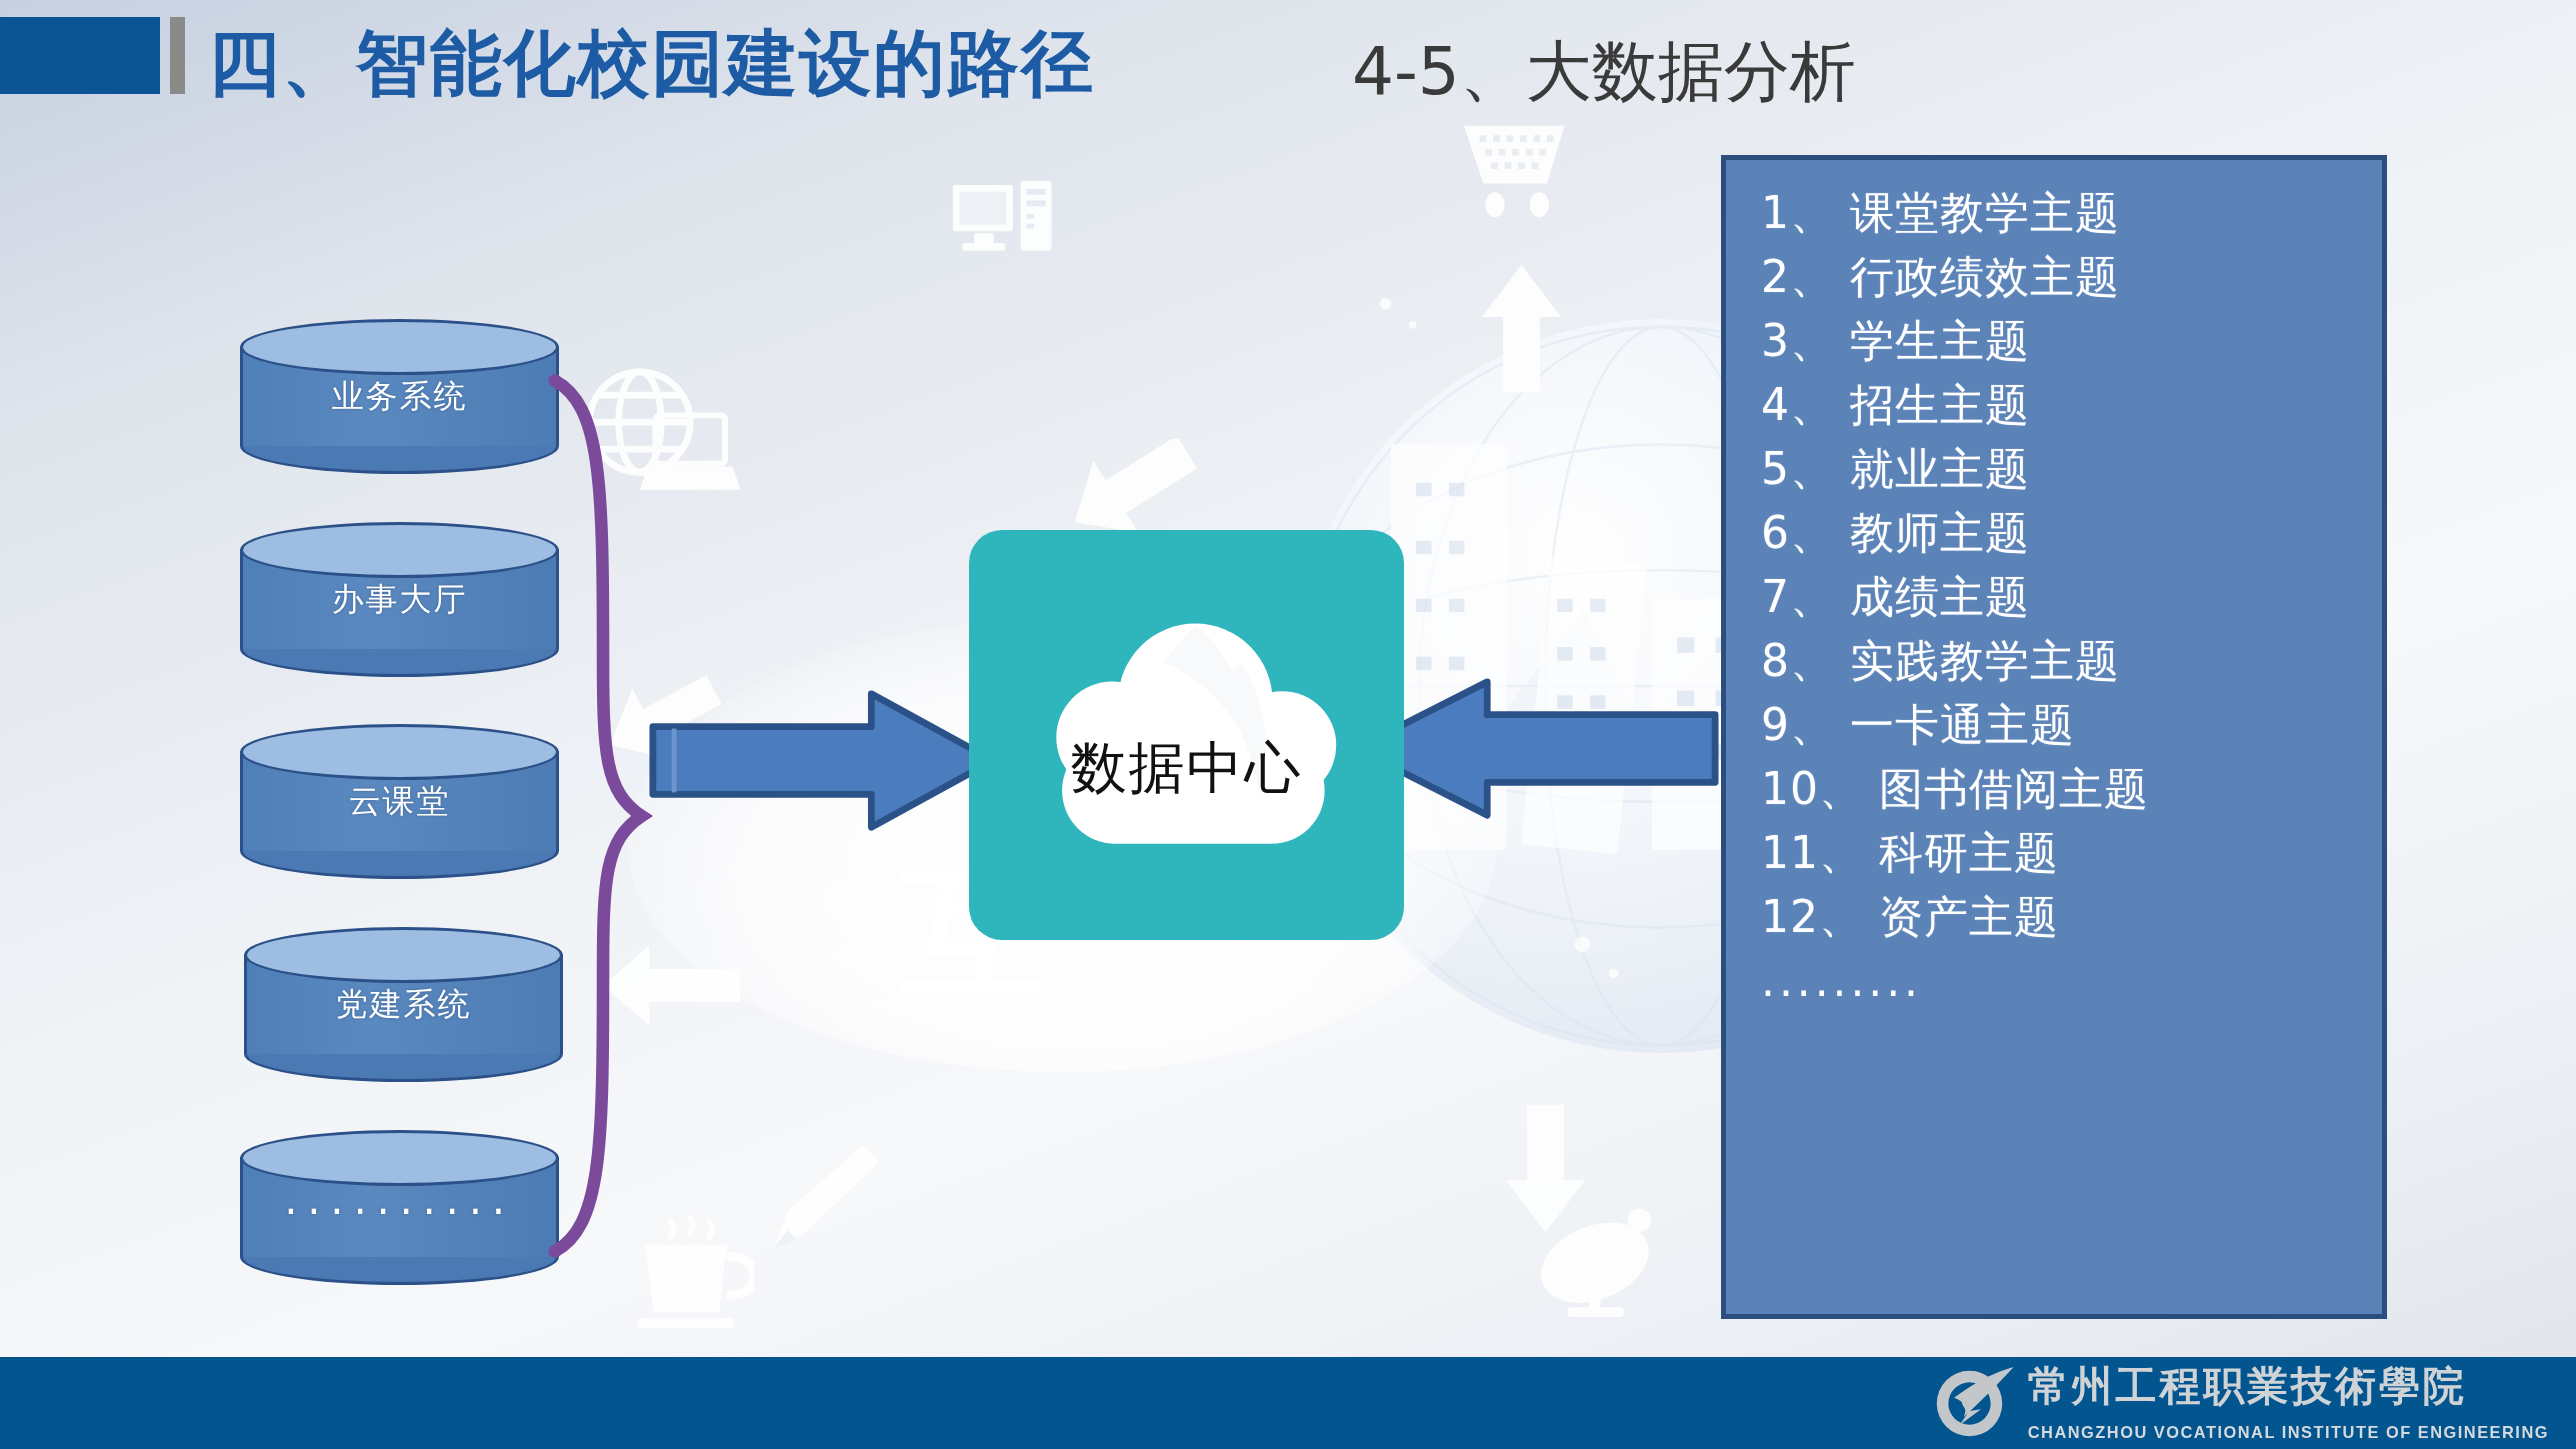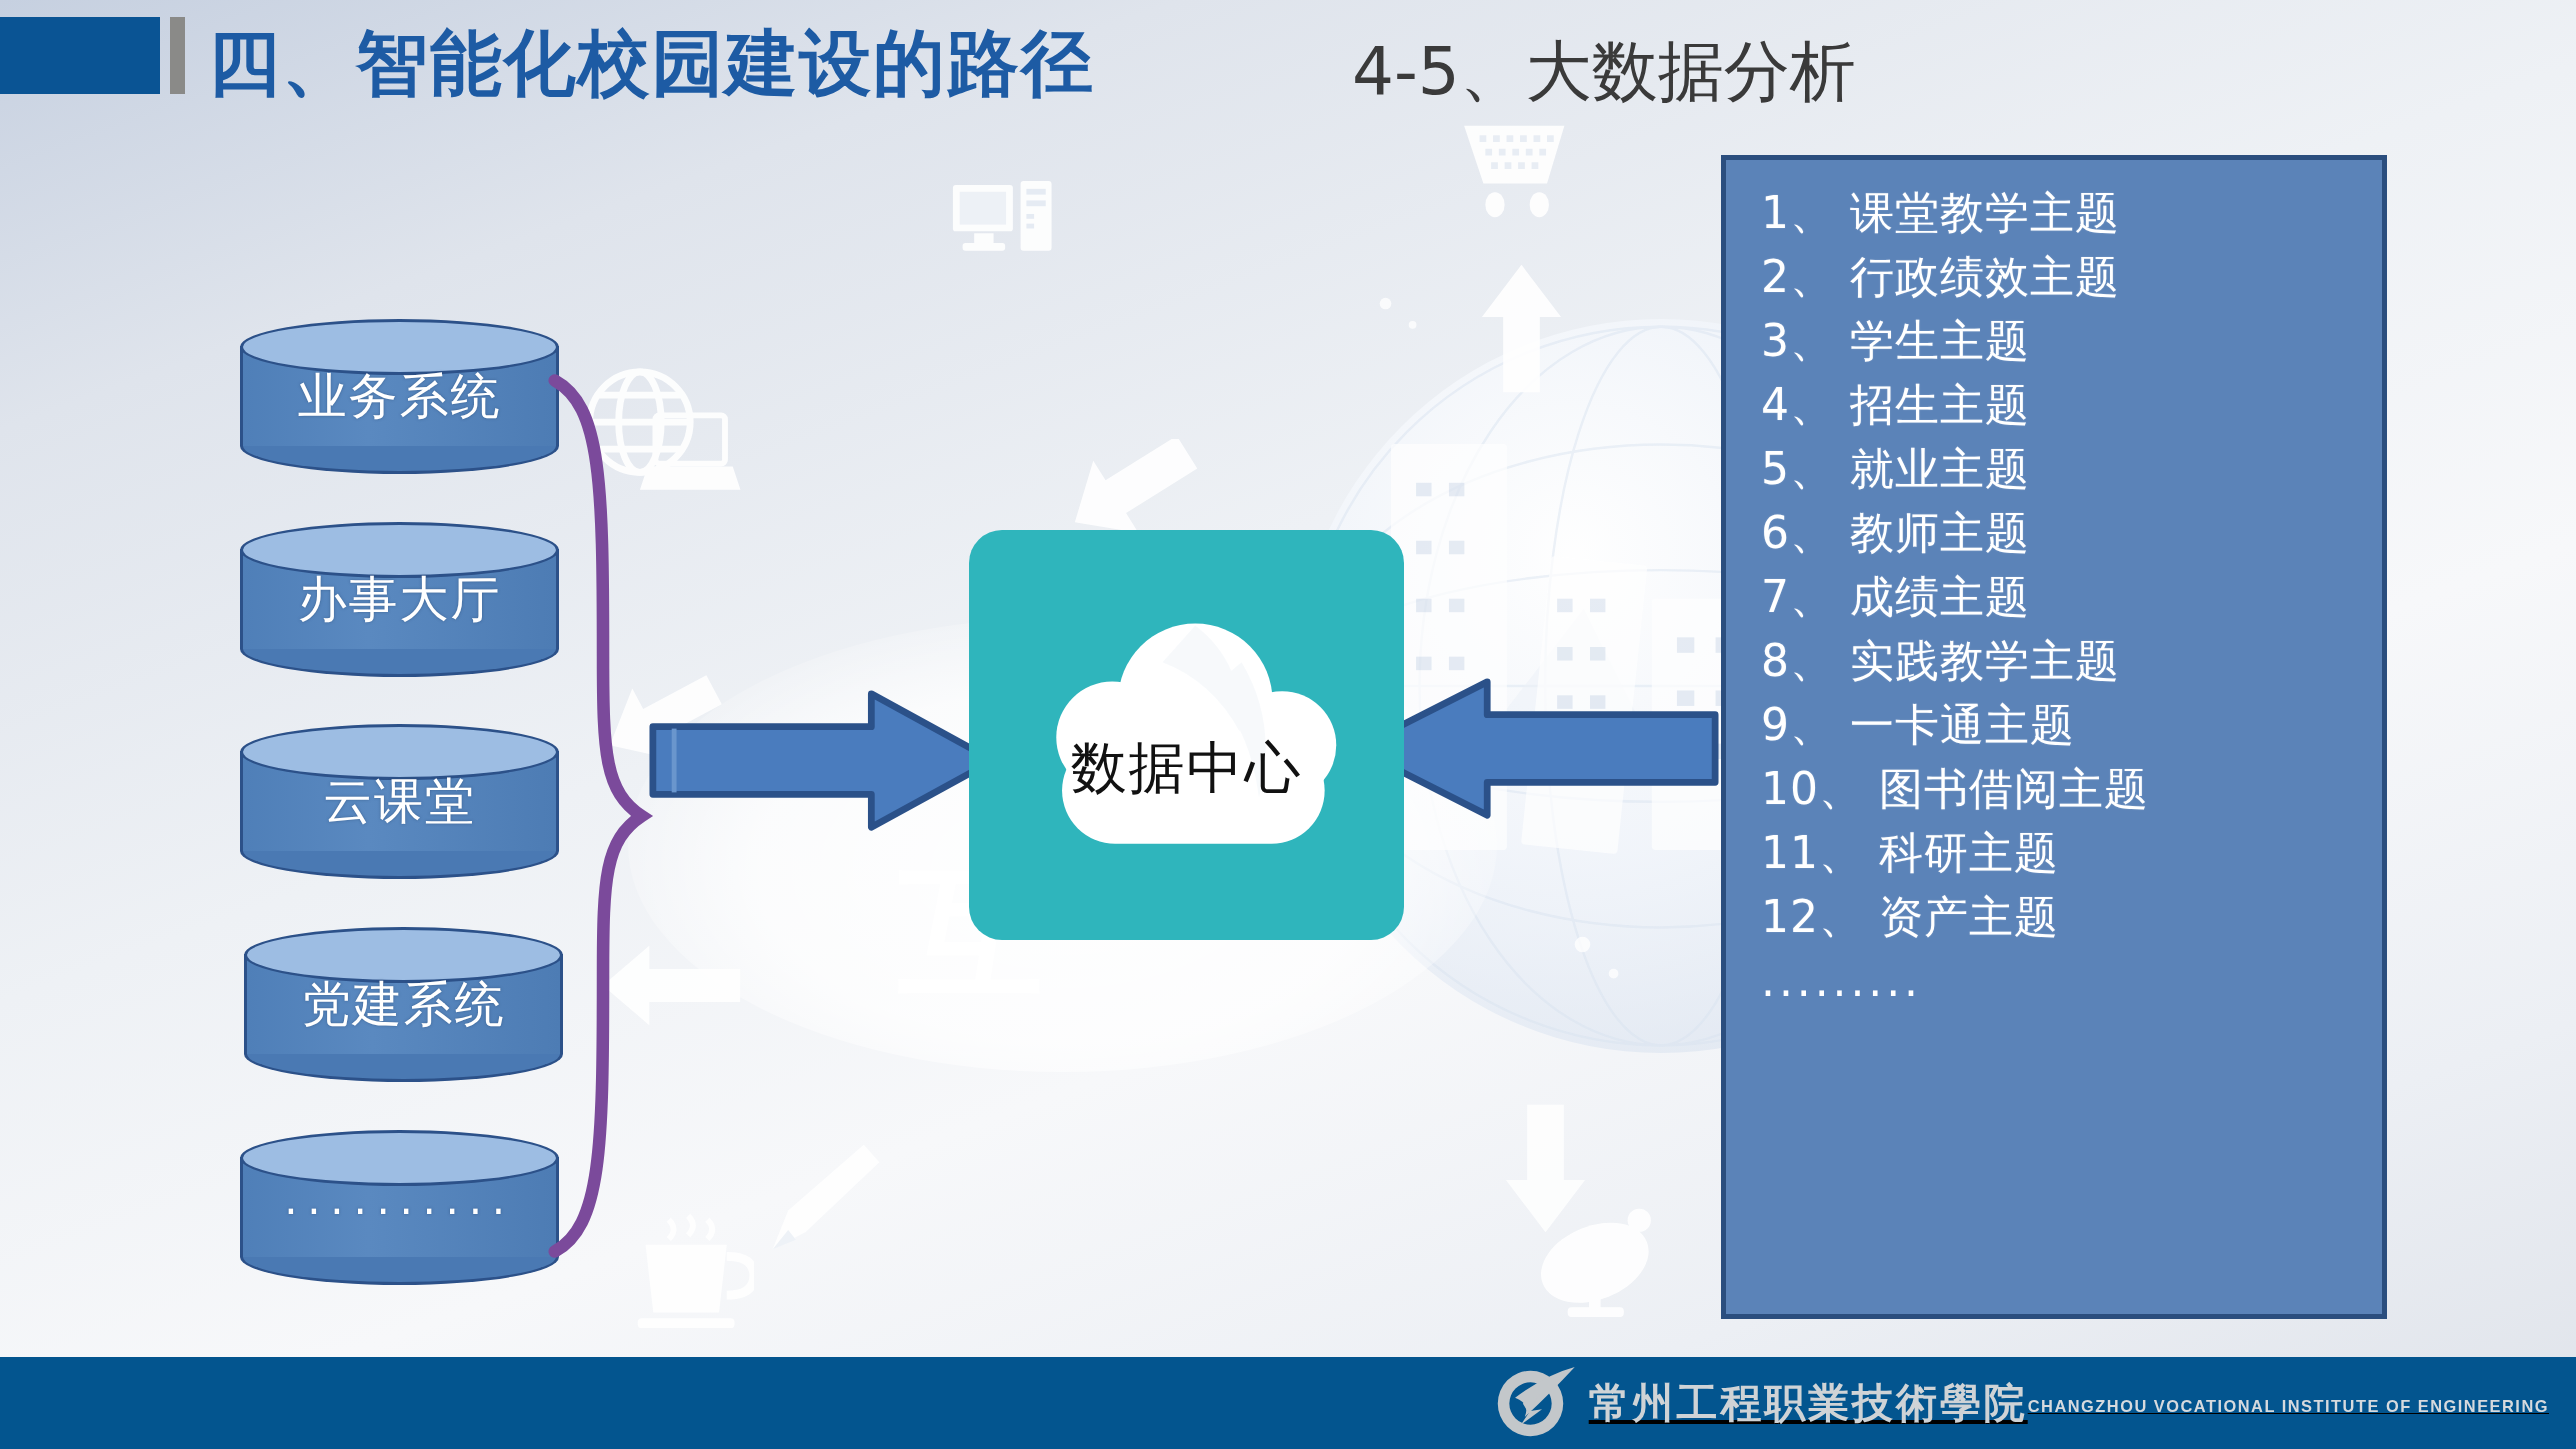--- a/index.html
+++ b/index.html
@@ -71,21 +71,21 @@
     background:#9dbde3; border:3.9px solid #2c5189; border-radius:50%;
   }
   .cyl .bottom {
     position:absolute; left:0; top:99px; width:319px; height:56px;
     background:#4a79b3; border:3.9px solid #2c5189; border-radius:50%;
     border-top-color:transparent;
   }
   .cyl .lbl {
     position:absolute; left:0; top:0; width:319px; height:155px;
     display:flex; align-items:center; justify-content:center;
-    color:#ffffff; font-size:49px; font-weight:400;
+    color:#ffffff; font-size:32px; font-weight:400;
     text-shadow:0 0 2.9px rgba(40,70,110,.55);
     font-family:"DejaVu Sans","Liberation Sans",sans-serif;
     letter-spacing:1.9px;
   }
   .cyl .lbl.dots { font-size:42px; letter-spacing:9.7px; padding-top:7.7px; }
 
   
   .brace { position:absolute; left:541px; top:367px; width:126px; height:898px; }
 
   
@@ -126,21 +126,21 @@
   
   .footer {
     position:absolute; left:0; bottom:0; width:2576px; height:93px;
     background:#03558F;
   }
   .logo-wrap {
     position:absolute; right:27px; top:7.7px; height:77px;
     display:flex; align-items:center; gap:13.5px;
   }
   .logo-mark { width:89px; height:77px; position:relative; }
-  .logo-text { display:flex; flex-direction:row; gap:0;text-decoration:underline; }
+  .logo-text { display:flex; flex-direction:column; gap:0; }
   .logo-cn {
     font-size:41px; color:#cfd3d6; letter-spacing:2.9px; line-height:1.05;
     font-family:"DejaVu Serif","Liberation Serif",serif; font-weight:700;
   }
   .logo-en {
     font-size:16.4px; color:#d6dade; letter-spacing:1.5px; font-weight:700;
     font-family:"Liberation Sans",sans-serif;
     margin-top:15px;
   }
 </style>

